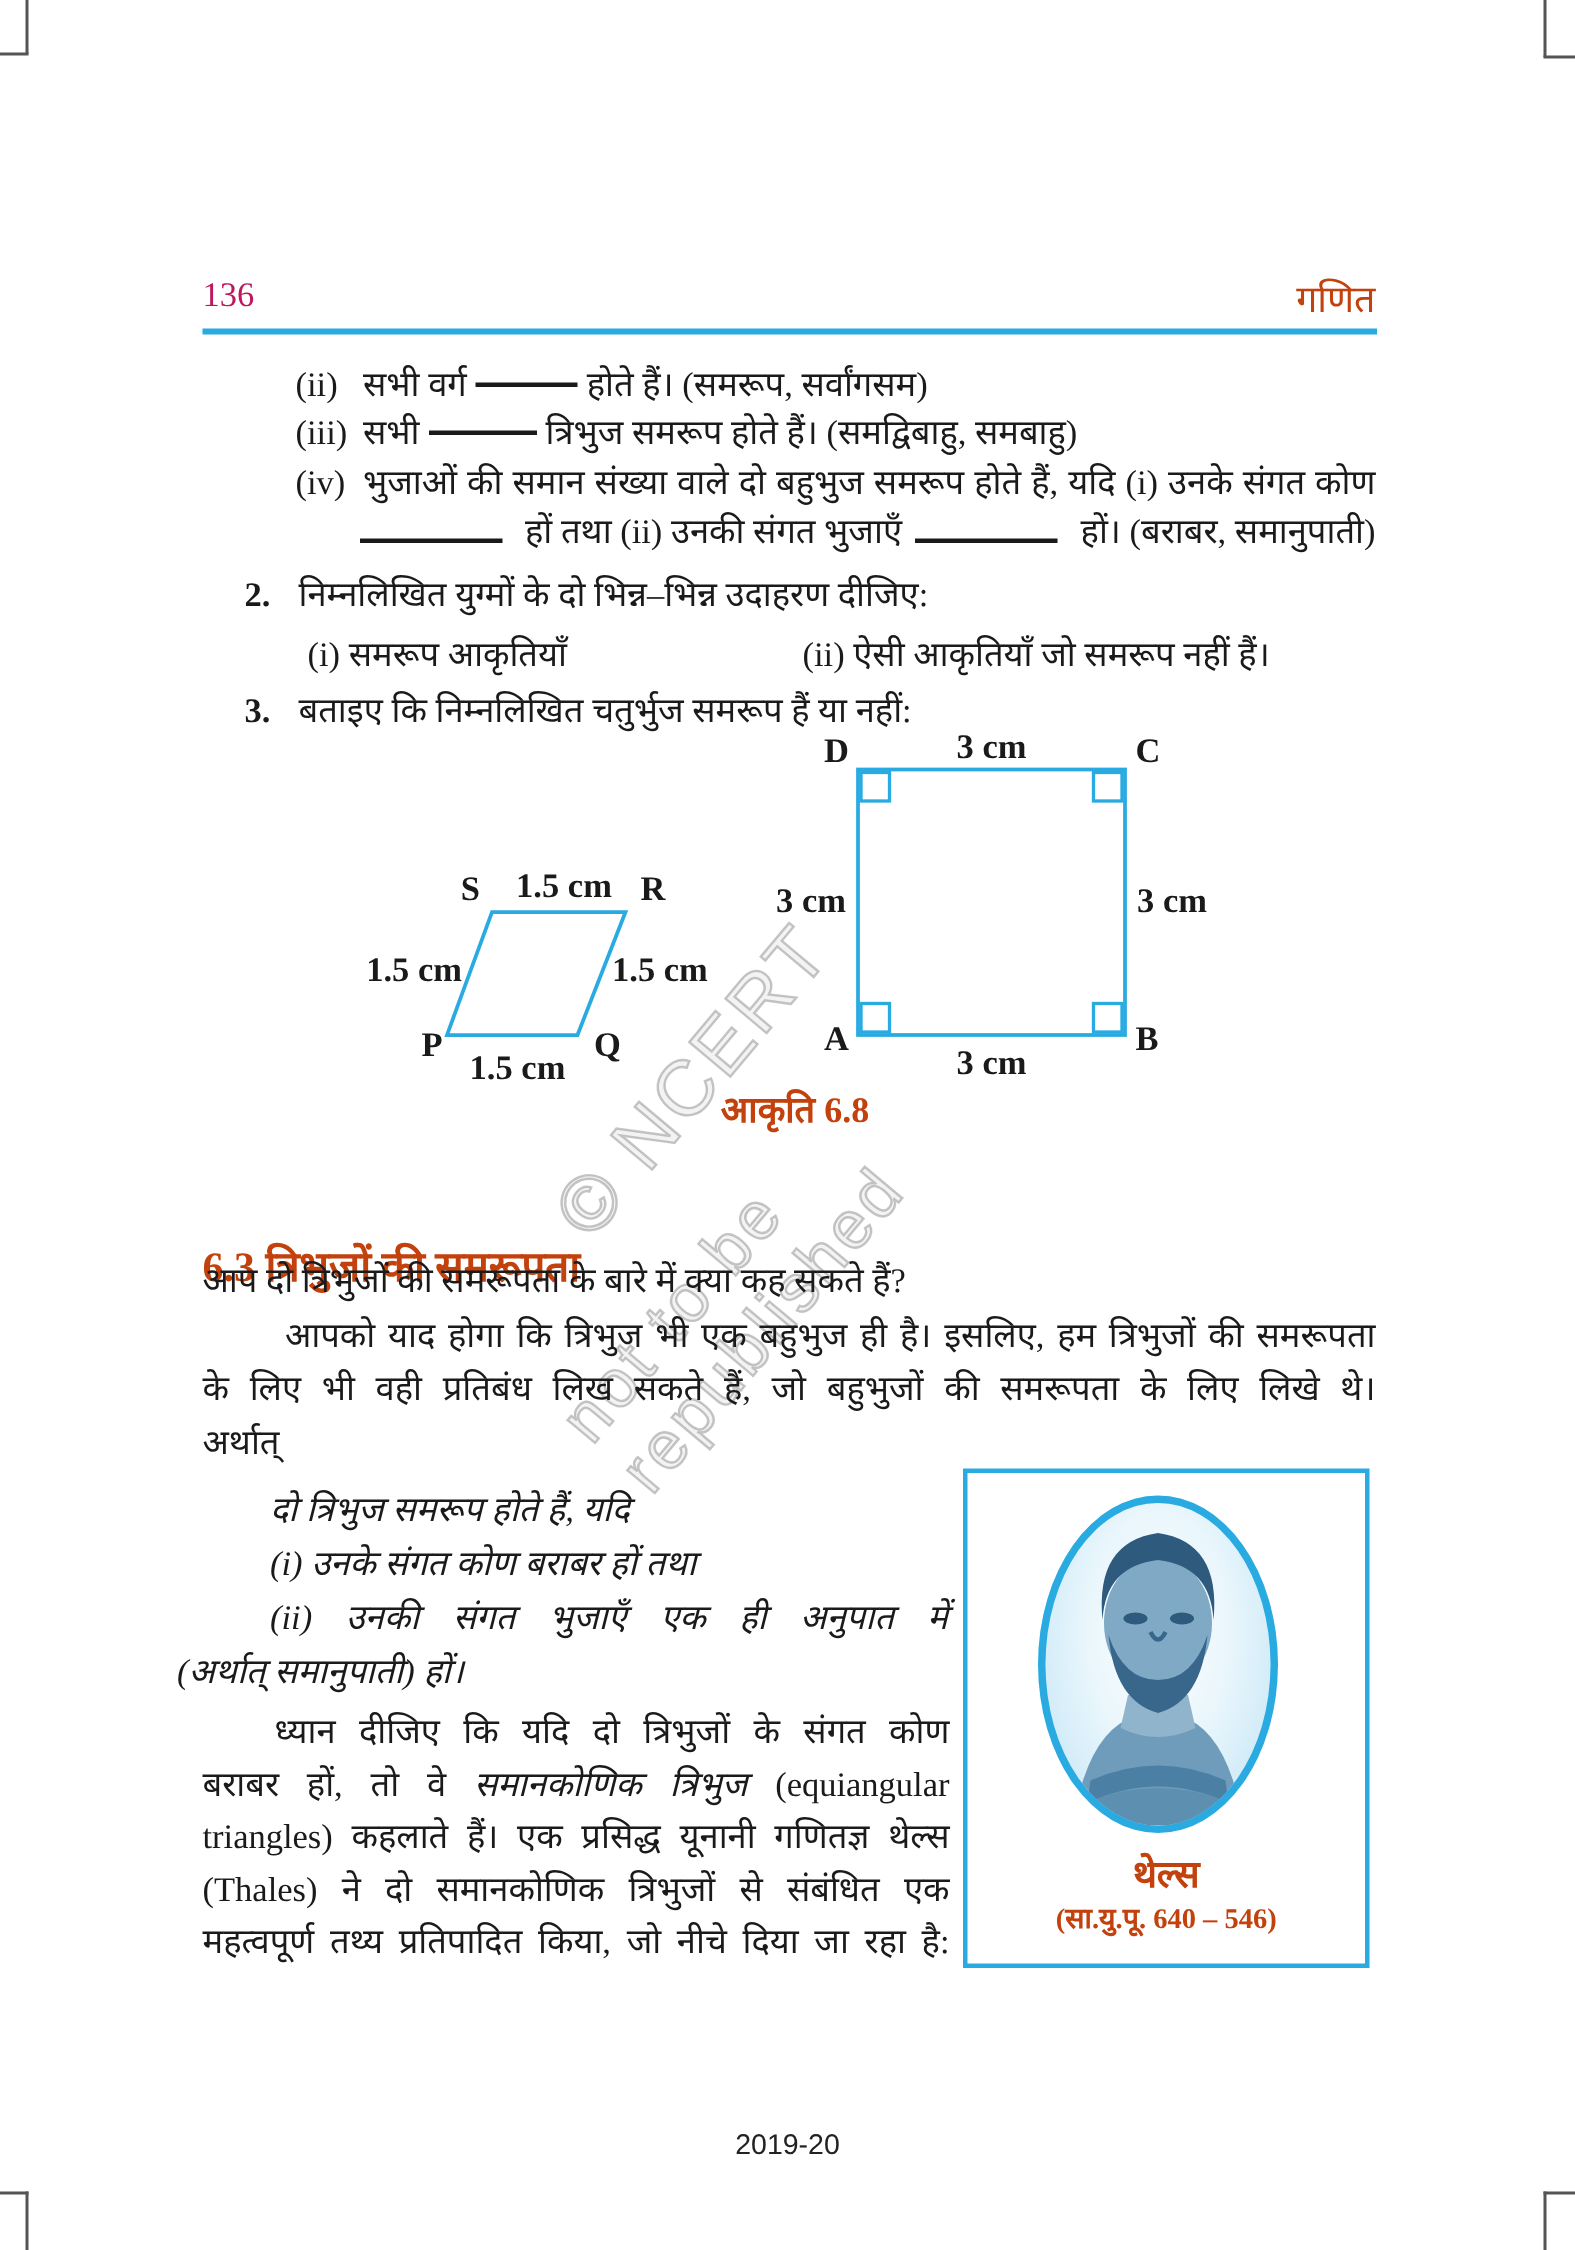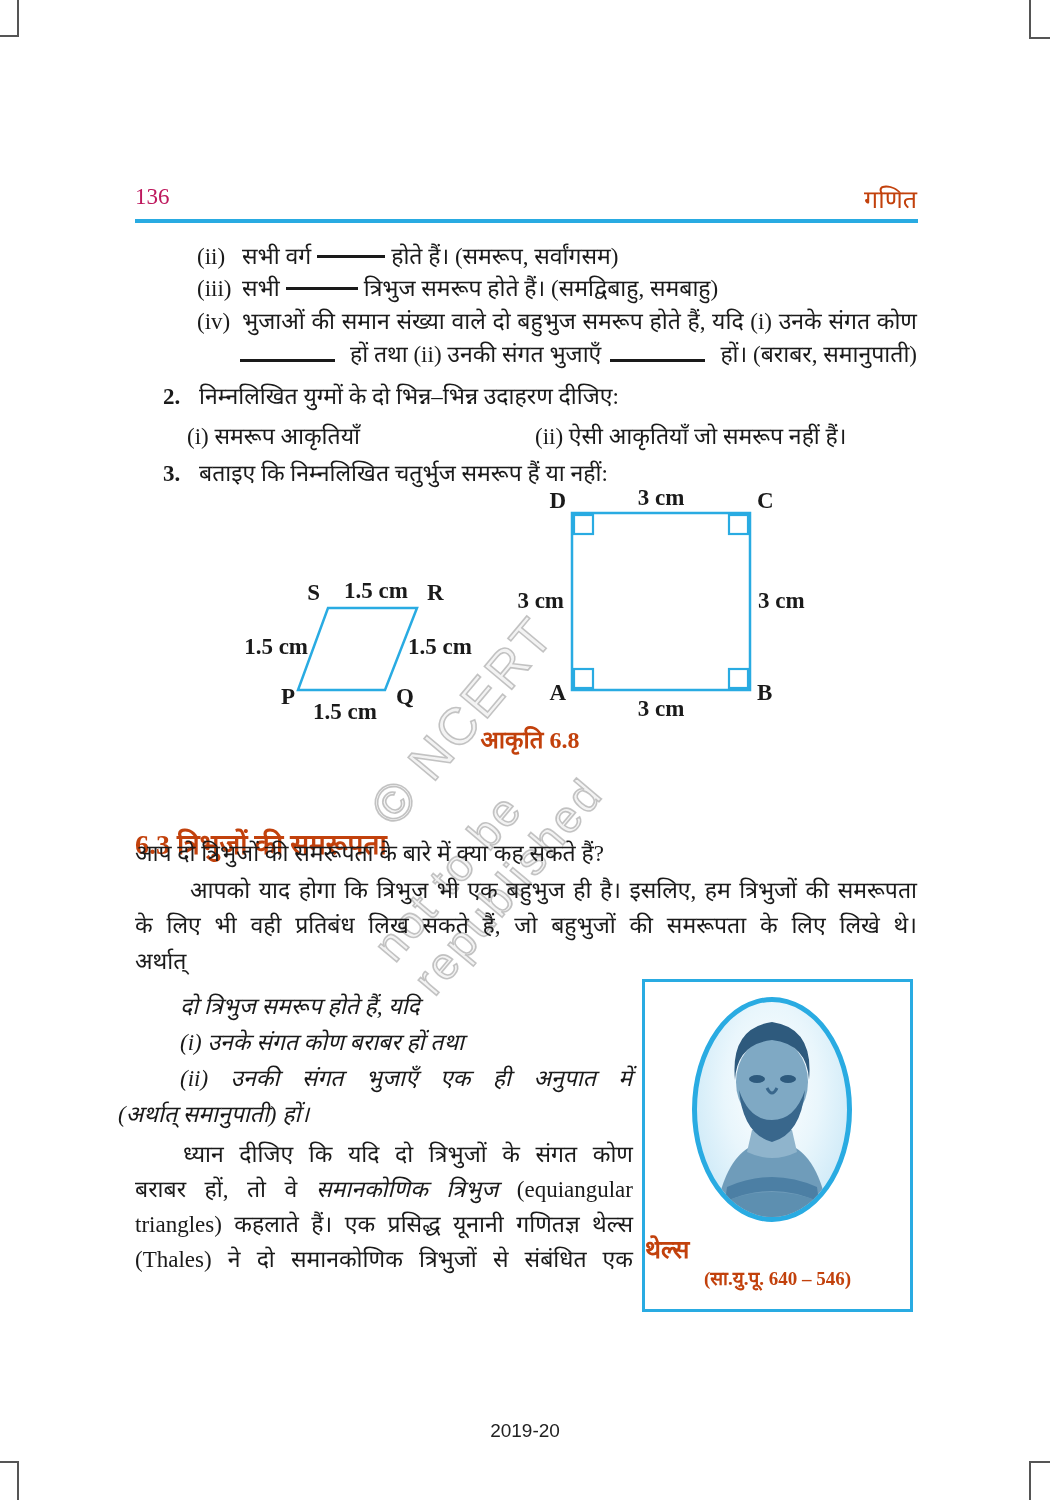--- a/index.html
+++ b/index.html
@@ -28,21 +28,21 @@
   .line-ii  { top:240px; }
   .line-iii { top:272px; }
   .line-iv1 { top:305px;justify-content:center; }
   .line-iv1 .content { flex:1; }
   .line-iv2 { left:240px; top:338px; width:677px; display:flex; justify-content:space-between; align-items:baseline; }
   .blank { display:inline-block; height:3px; background:#1a1a1a; vertical-align:middle; margin:0 6px 4px 6px; }
   .b68 { width:68px; } .b72 { width:72px; } .b95 { width:95px; margin-left:0; }
 
   .q2 { left:163px; top:380px; display:flex; }
   .q2 .marker, .q3 .marker { flex:0 0 36px; font-weight:bold; }
-  .sub-i  { left:187px; top:420px; }
+  .sub-i  { left:205px; top:420px; }
   .sub-ii { left:535px; top:420px; }
   .q3 { left:163px; top:457px; display:flex; }
 
   
   .figure-svg { left:240px; top:488px; }
   .fig-caption { left:240px; top:722px; width:580px; text-align:center; font-size:24px; font-weight:bold; }
 
   
   .sec-heading { left:135px; top:786px; font-size:28px; font-weight:bold;margin-top:38px; }
   .para1 { left:135px; top:837px; width:782px; }
@@ -62,21 +62,21 @@
   .p3l4 { top:1243px; }
   .p3l5 { top:1278px; }
 
   
   .thales-box { left:642px; top:979px; width:271px; height:333px; border:3px solid #29abe2; box-sizing:border-box; background:#fff; }
   .thales-oval {
     position:absolute; left:47px; top:15px; width:160px; height:225px;
     border:5px solid #29abe2; border-radius:50%; box-sizing:border-box; overflow:hidden;
     background:radial-gradient(ellipse at 50% 40%, #ffffff 0%, #e9f6fc 45%, #bfe3f5 100%);
   }
-  .thales-name  { position:absolute; left:0; top:249px; width:100%; font-size:25px; font-weight:bold; }
+  .thales-name  { position:absolute; left:0; top:249px; width:100%; text-align:center; font-size:25px; font-weight:bold; }
   .thales-years { position:absolute; left:0; top:283px; width:100%; text-align:center; font-size:19px; font-weight:bold; }
 
   
   .watermark {
     left:285px; top:545px; width:460px; height:440px;
     display:flex; flex-direction:column; align-items:center; justify-content:center; gap:34px;
     transform:rotate(-50deg);
     font-family:"Liberation Sans","DejaVu Sans",sans-serif;
     color:rgba(200,200,200,0.22);
     -webkit-text-stroke:1.6px rgba(150,150,150,0.55);
@@ -184,20 +184,21 @@
 
   <div class="abs itl1 body-text italic">दो त्रिभुज समरूप होते हैं, यदि</div>
   <div class="abs itl2 body-text italic">(i) उनके संगत कोण बराबर हों तथा</div>
   <div class="abs itl3 body-text italic just">(ii) उनकी संगत भुजाएँ एक ही अनुपात में</div>
   <div class="abs itl4 body-text italic">(अर्थात् समानुपाती) हों।</div>
 
   <div class="abs p3l p3l1 body-text just">ध्यान दीजिए कि यदि दो त्रिभुजों के संगत कोण</div>
   <div class="abs p3l p3l2 body-text just"><span>बराबर हों, तो वे </span><span class="italic">समानकोणिक त्रिभुज</span><span> (equiangular</span></div>
   <div class="abs p3l p3l3 body-text just">triangles) कहलाते हैं। एक प्रसिद्ध यूनानी गणितज्ञ थेल्स</div>
   <div class="abs p3l p3l4 body-text just">(Thales) ने दो समानकोणिक त्रिभुजों से संबंधित एक</div>
+  <div class="abs p3l p3l5 body-text just">महत्वपूर्ण तथ्य प्रतिपादित किया, जो नीचे दिया जा रहा है:</div>
 
   <div class="abs thales-box">
     <div class="thales-oval">
       <svg width="150" height="215" viewBox="0 0 150 215">
         <path d="M18,215 Q28,152 60,142 L90,142 Q122,152 132,215 Z" fill="#6f9cba"></path>
         <path d="M55,128 L95,128 L100,150 Q75,162 50,150 Z" fill="#8fb4cc"></path>
         <path d="M30,185 Q75,165 120,185 L122,200 Q75,178 28,200 Z" fill="#4c7fa4"></path>
         <path d="M26,200 Q75,180 124,200 L126,215 L24,215 Z" fill="#5d8fb0"></path>
         <ellipse cx="75" cy="80" rx="36" ry="44" fill="#7fa9c4"></ellipse>
         <path d="M38,78 Q33,26 75,20 Q117,26 112,78 Q110,42 75,38 Q40,42 38,78 Z" fill="#2e5a7d"></path>

